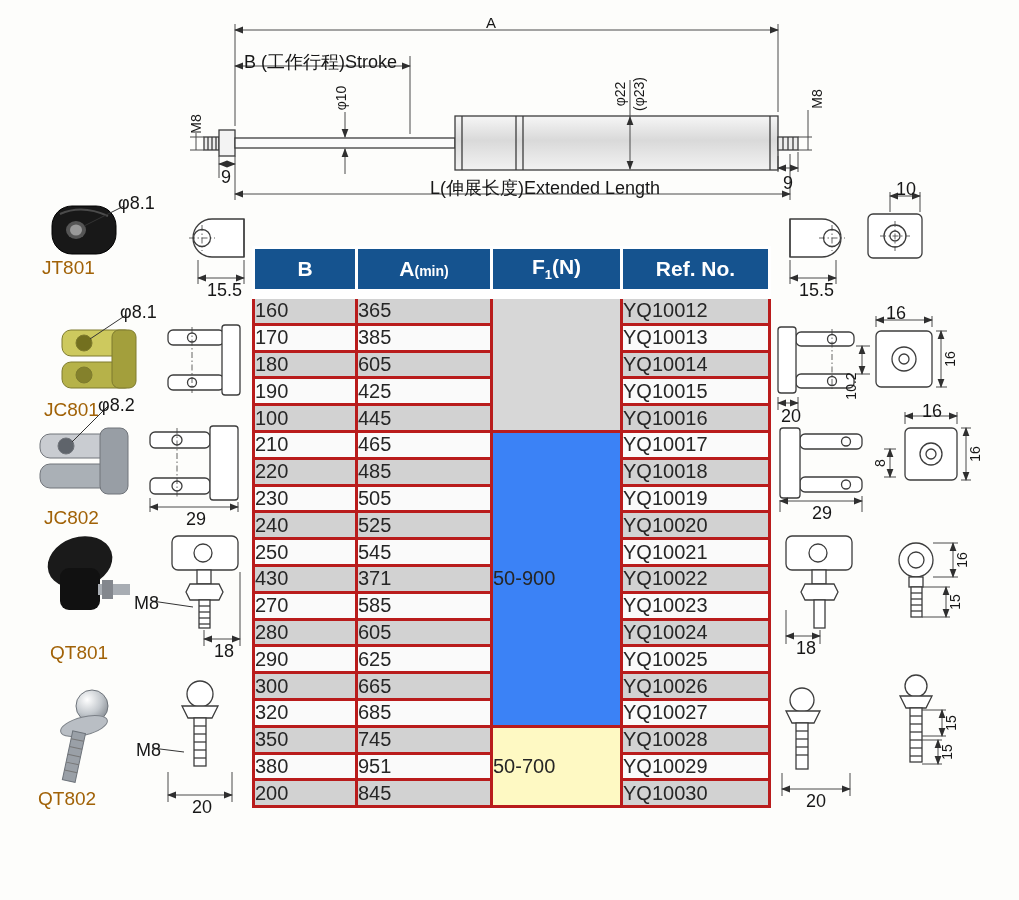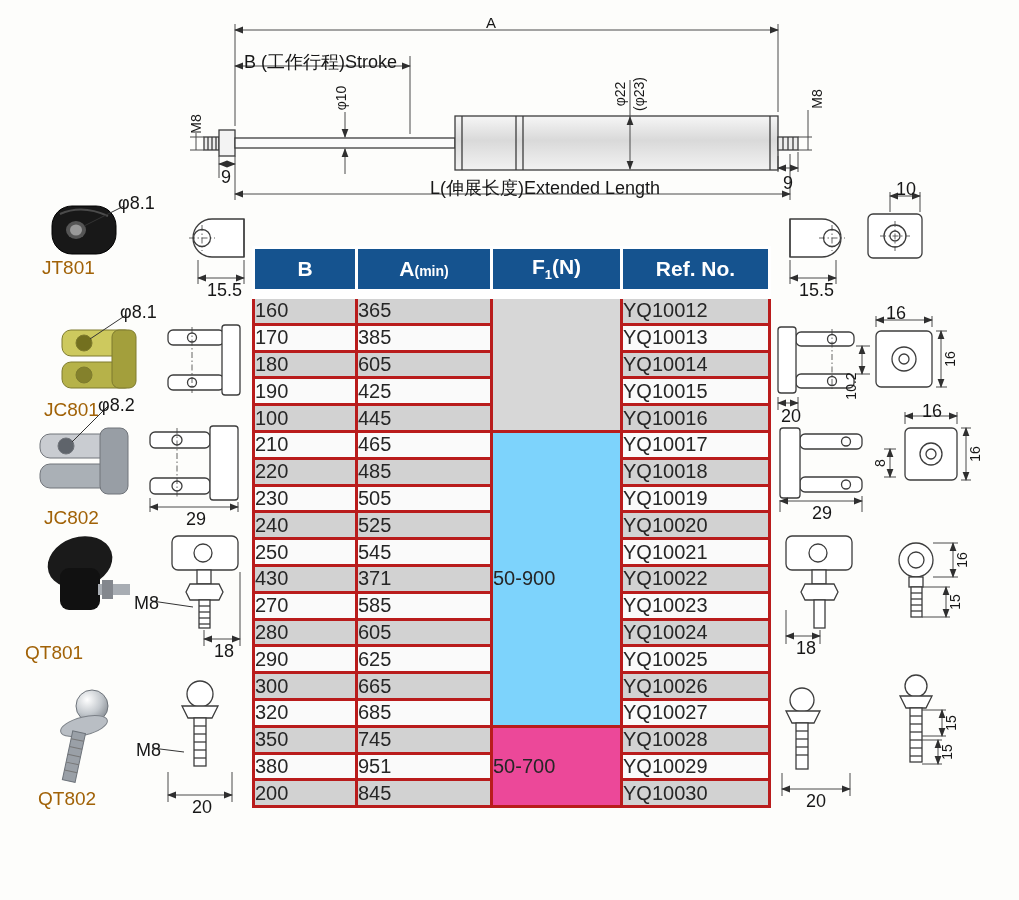--- a/index.html
+++ b/index.html
@@ -13,22 +13,22 @@
   .big{font-size:15px;}
   #spec{position:absolute;left:252px;top:246px;width:516px;}
   #spec table{border-collapse:collapse;width:100%;table-layout:fixed;}
   #spec th{background:#15538f;color:#fff;height:40px;font-size:21px;font-weight:bold;
            border:3px solid #fff;border-bottom:10px solid #fff;padding:0;}
   #spec td{height:23.8px;vertical-align:middle;font-size:20px;color:#262626;
            border:3px solid #b91c1c;padding:0;}
   td.shade{background:#d2d2d2;}
   td.plain{background:#fafafa;}
   td.f1g0{background:#d7d7d7;}
-  td.f1g1{background:#7dd3fc;font-size:16px;color:#333;}
-  td.f1g2{background:#ec4899;font-size:16px;color:#333;}
+  td.f1g1{background:#3b82f6;font-size:16px;color:#333;}
+  td.f1g2{background:#fef9c3;font-size:16px;color:#333;}
   .sub{font-size:13px;vertical-align:sub;}
   .small{font-size:14px;}
 </style>
 </head>
 <body>
 
 <div id="canvas">
 
 <svg id="art" width="1019" height="900" viewBox="0 0 1019 900">
   <defs>
@@ -368,21 +368,21 @@
 
 <span class="lbl" style="left:98px;top:396px">φ8.2</span>
 <span class="lbl name" style="left:44px;top:508px">JC802</span>
 <span class="lbl" style="left:186px;top:510px">29</span>
 <span class="lbl" style="left:922px;top:402px">16</span>
 <span class="vl" style="left:975px;top:454px">16</span>
 <span class="vl" style="left:880px;top:463px">8</span>
 <span class="lbl" style="left:812px;top:504px">29</span>
 
 <span class="lbl" style="left:134px;top:594px">M8</span>
-<span class="lbl name" style="left:25px;top:643px">QT801</span>
+<span class="lbl name" style="left:50px;top:643px">QT801</span>
 <span class="lbl" style="left:214px;top:642px">18</span>
 <span class="vl" style="left:962px;top:560px">16</span>
 <span class="vl" style="left:955px;top:602px">15</span>
 <span class="lbl" style="left:796px;top:639px">18</span>
 
 <span class="lbl" style="left:136px;top:741px">M8</span>
 <span class="lbl name" style="left:38px;top:789px">QT802</span>
 <span class="lbl" style="left:192px;top:798px">20</span>
 <span class="vl" style="left:951px;top:723px">15</span>
 <span class="vl" style="left:947px;top:752px">15</span>

